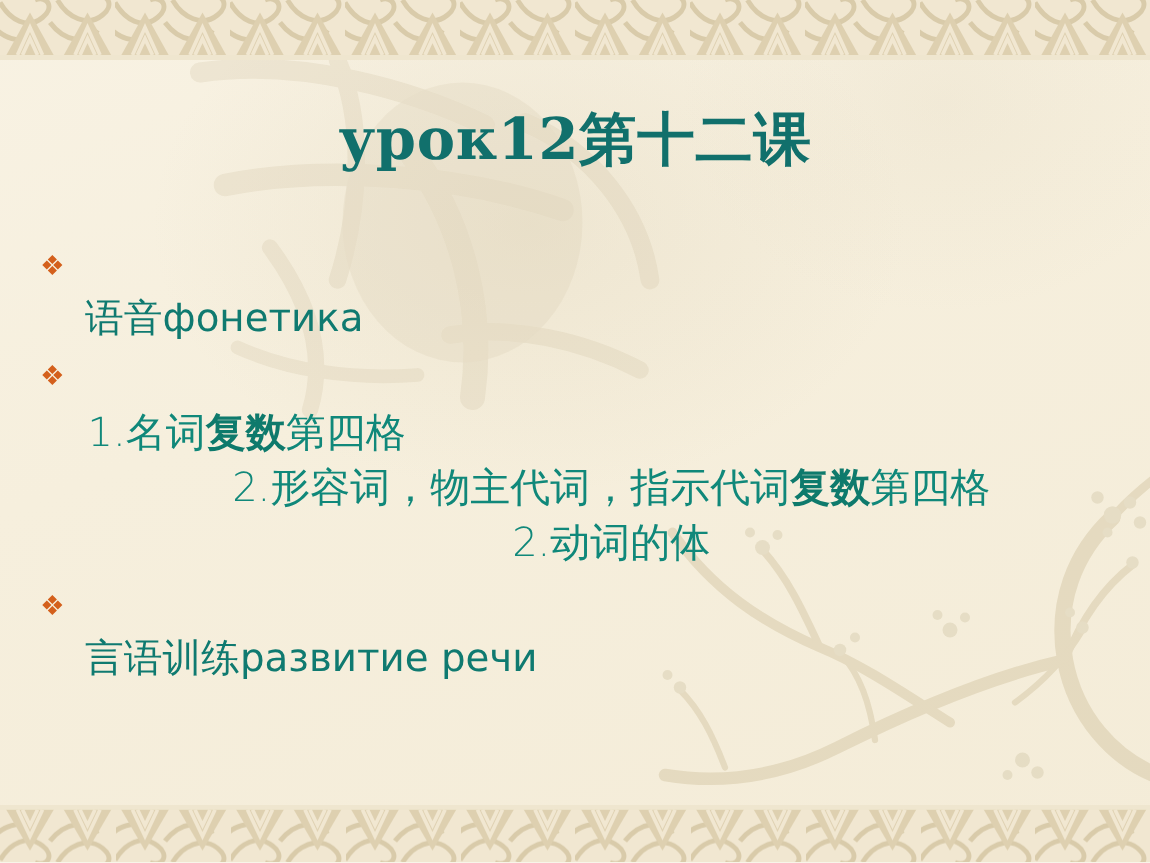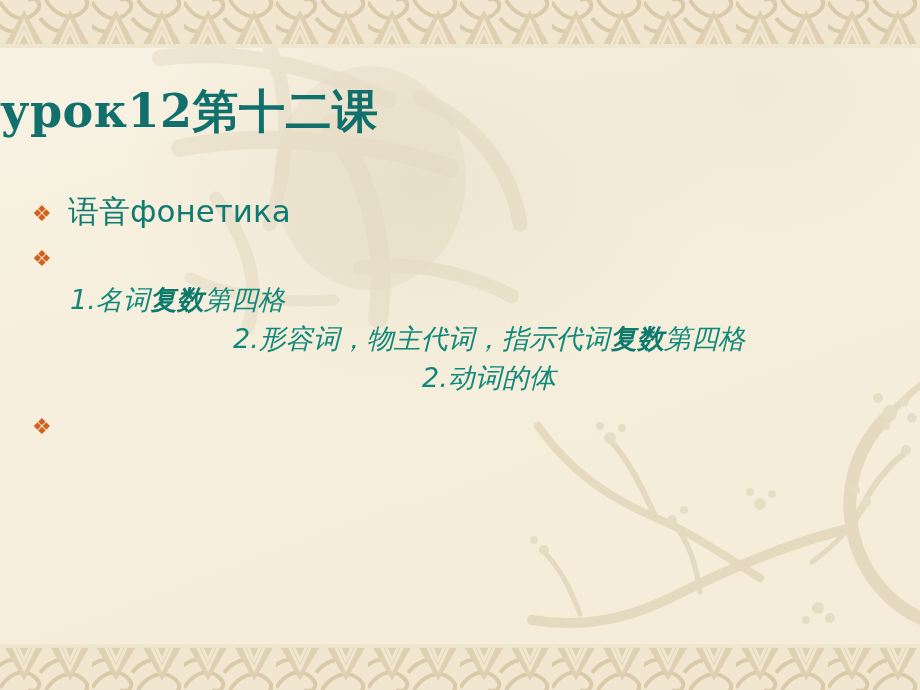--- a/index.html
+++ b/index.html
@@ -73,20 +73,21 @@
   .content {
     position: absolute;
     inset: 0;
   }
 
   .slide-title {
     position: absolute;
     left: 0;
     right: 0;
     top: 88px;
+    text-align: center;
     color: #11706c;
     font-family: "DejaVu Serif", serif;
     font-weight: bold;
     font-size: 46px;
     letter-spacing: 0.5px;
     line-height: 1.0;
     white-space: nowrap;
   }
 
   .body-list {
@@ -106,30 +107,29 @@
     white-space: nowrap;
   }
   .level1 .bullet {
     width: 34px;
     flex: 0 0 34px;
     color: #d4601c;
     font-size: 22px;
     line-height: 1.25;
     padding-top: 4px;
   }
-  .level1 .txt { padding-left: 2px; }
+  .level1 .txt { padding-left: 2px; margin-top: 44px; }
 
   .level2 {
     color: #10887a;
-    font-size: 27px;
+    font-size: 32px;
     line-height: 1.0;
     margin: 0 0 12px 38px;
     white-space: nowrap;
     font-weight: 300;
-    font-style: italic;
   }
   .level2 .strong {
     font-weight: bold;
     color: #0e7a6c;
   }
   .level2.indent-more { margin-left: 46px; text-align: center; }
 
   .sp-top-1 { margin-top: 14px; }
   .sp-top-2 { margin-top: 18px; }
 </style>
@@ -251,17 +251,18 @@
         <span>2.形容词，物主代词，指示代词</span><span class="strong">复数</span><span>第四格</span>
       </div>
 
       <div class="level2 indent-more">
         <span>2.动词的体</span>
       </div>
 
 
       <div class="level1 sp-top-2">
         <span class="bullet">❖</span>
+        <span class="txt">言语训练развитие речи</span>
       </div>
 
     </div>
   </div>
 </div>
 
 </body></html>

